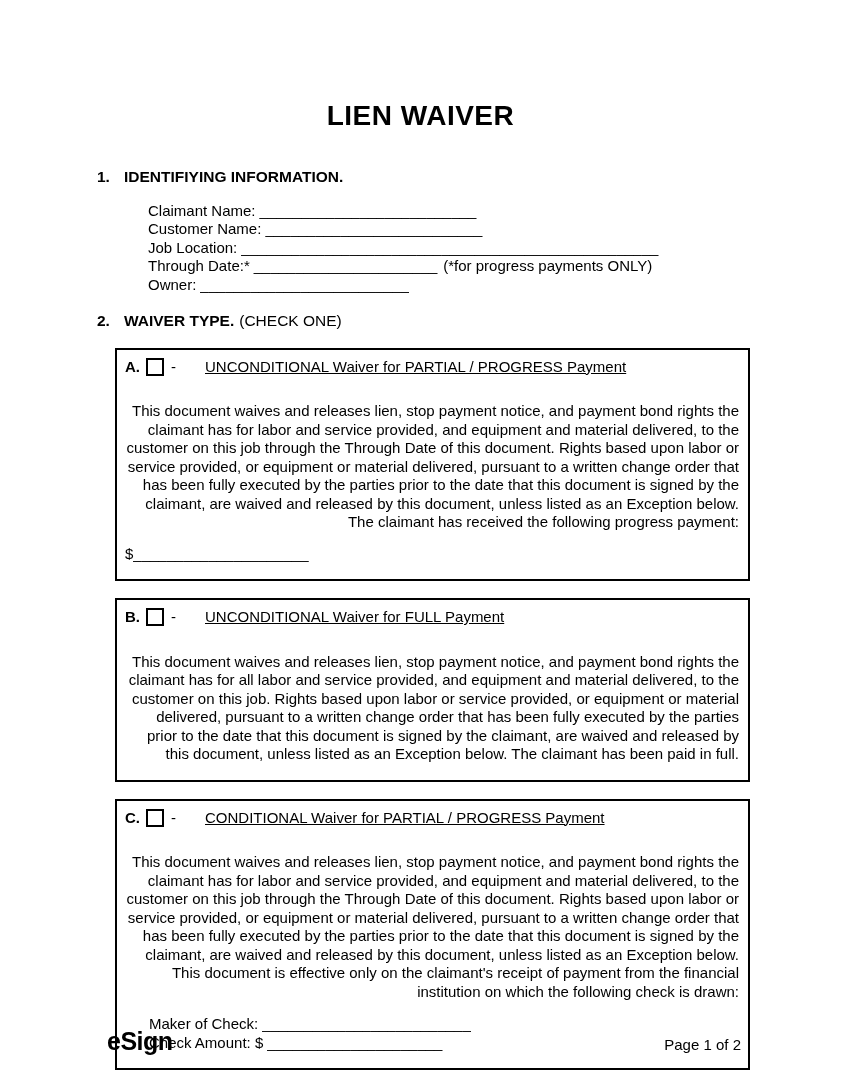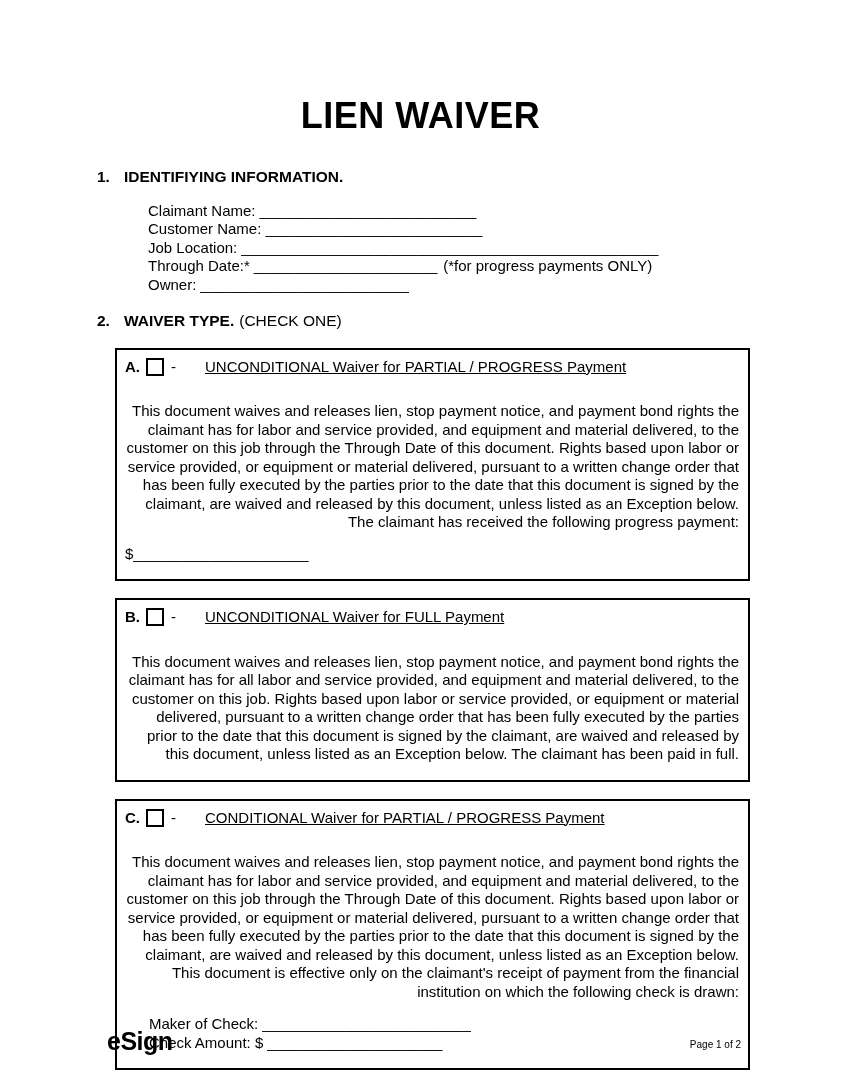--- a/index.html
+++ b/index.html
@@ -15,21 +15,21 @@
     color: #000000;
     font-family: "Liberation Sans", "DejaVu Sans", sans-serif;
     font-size: 15px;
     line-height: 18.5px;
     box-sizing: border-box;
     overflow: hidden;
   }
   .doc-title {
     padding-top: 100px;
     text-align: center;
-    font-size: 36px;
+    font-size: 28px;
     font-weight: bold;
     letter-spacing: 0.5px;
     line-height: 32px;
   }
   .content {
     padding: 0 91px 0 97px;
   }
   .section-1 { margin-top: 36px; }
   .section-2 { margin-top: 18px; }
   .section-heading {
@@ -92,21 +92,21 @@
     align-items: flex-end;
     text-align: right;
   }
   .logo {
     font-size: 25px;
     font-weight: bold;
     letter-spacing: -0.5px;
     line-height: 25px;
   }
   .page-indicator {
-    font-size: 10px;
+    font-size: 15px;
   }
 </style>
 </head>
 <body>
 
 <div class="page">
 
   <div class="doc-title">LIEN WAIVER</div>
 
   <div class="content">

